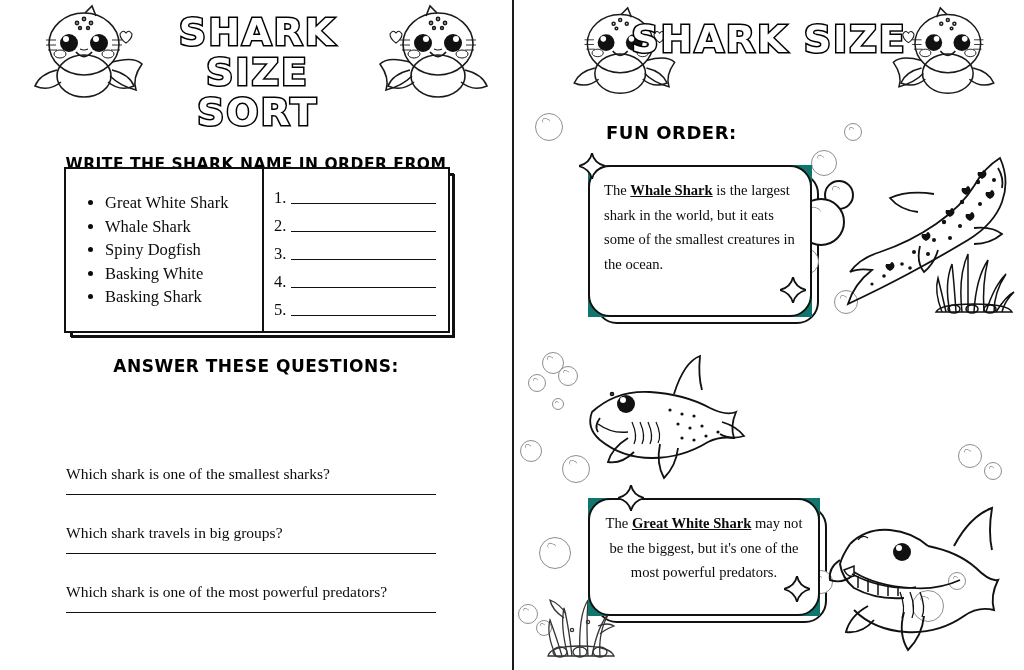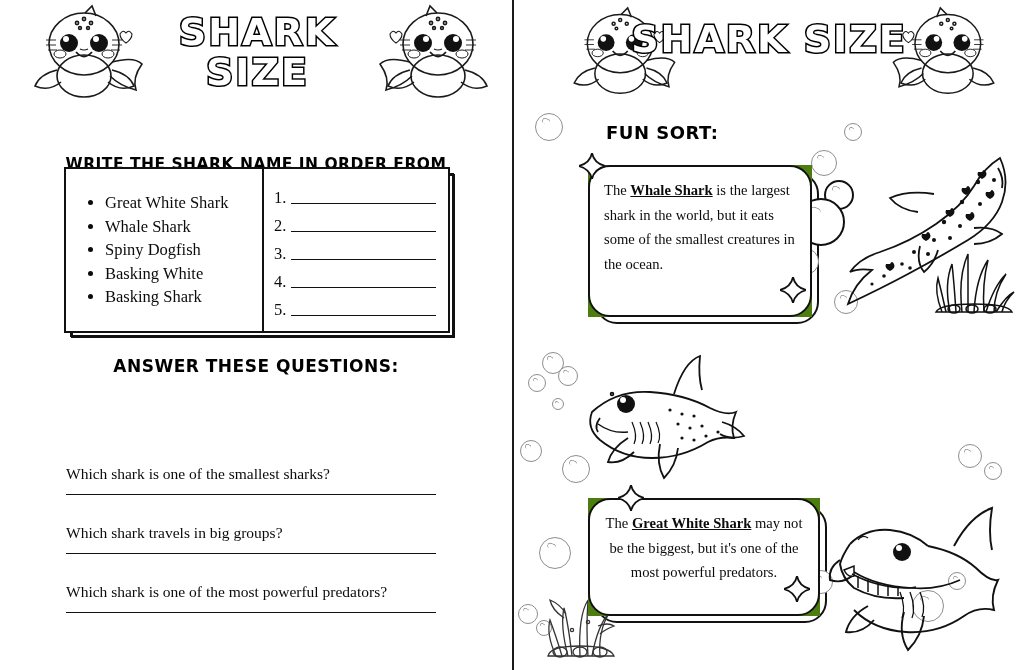--- a/index.html
+++ b/index.html
@@ -66,21 +66,21 @@
   .qrule{border-bottom:1.8px solid #111;margin-top:6px;}
 
   
   #right-page{position:absolute;left:514px;top:0;width:510px;height:670px;}
   .title-r{
     position:absolute;left:95px;top:18px;width:320px;text-align:center;
     font-size:38px;line-height:42px;
   }
   .funfacts{position:absolute;left:92px;top:122px;font-size:18px;}
 
-  .speech{position:absolute;box-sizing:border-box;background:#4d7c0f;}
+  .speech{position:absolute;box-sizing:border-box;background:#0f766e;}
   .speech .bg{
     position:absolute;inset:0;border:2.4px solid #111;border-radius:22px;background:#fff;
   }
   .speech .bg2{
     position:absolute;left:7px;top:7px;right:-7px;bottom:-7px;
     border:2.4px solid #111;border-radius:22px;z-index:-1;background:#fff;
   }
   .speech .txt{position:relative;padding:13px 16px;font-size:14.6px;line-height:24.5px;}
   .speech u{text-decoration:underline;font-weight:bold;}
   .spark{position:absolute;width:26px;height:26px;}
@@ -148,20 +148,21 @@
           <circle cx="62" cy="15" r="1.6"></circle>
         <circle cx="69" cy="19" r="1.6"></circle>
           <circle cx="58" cy="24" r="1.4"></circle>
         <circle cx="66" cy="24" r="1.4"></circle>
         <path d="M110 30 q-3 -5 -6 -1 q-3 -4 -6 1 q0 5 6 9 q6 -4 6 -9z" stroke-width="1.1"></path>
       </g>
     </svg>
 
     <div class="title-l">
       <div class="bubble-title">SHARK SIZE</div>
+      <div class="bubble-title">SORT</div>
     </div>
 
     <div class="instruction heavy">WRITE THE SHARK NAME IN ORDER FROM SMALLEST TO LARGEST.</div>
 
     <div class="sortbox">
       <div class="bg2" style="position:absolute;left:5px;top:5px;right:-7px;bottom:-7px;border:2px solid #111;z-index:-1;"></div>
       <div class="sortbox-inner">
         <div class="sort-left">
           <ul id="shark-ul">
               <li>Great White Shark</li>
@@ -261,21 +262,21 @@
         <circle cx="55" cy="19" r="1.6"></circle>
           <circle cx="62" cy="15" r="1.6"></circle>
         <circle cx="69" cy="19" r="1.6"></circle>
           <circle cx="58" cy="24" r="1.4"></circle>
         <path d="M110 30 q-3 -5 -6 -1 q-3 -4 -6 1 q0 5 6 9 q6 -4 6 -9z" stroke-width="1.1"></path>
       </g>
     </svg>
 
     <div class="title-r bubble-title">SHARK SIZE</div>
 
-    <div class="funfacts heavy">FUN SORT:</div>
+    <div class="funfacts heavy">FUN ORDER:</div>
 
     <div class="bub" style="left:21px;top:113px;width:26px;height:26px;">
         <i></i>
       </div>
     <div class="bub" style="left:297px;top:150px;width:24px;height:24px;">
         <i></i>
       </div>
     <div class="bub dark" style="left:310px;top:180px;width:26px;height:26px;">
         <i></i>
       </div>

